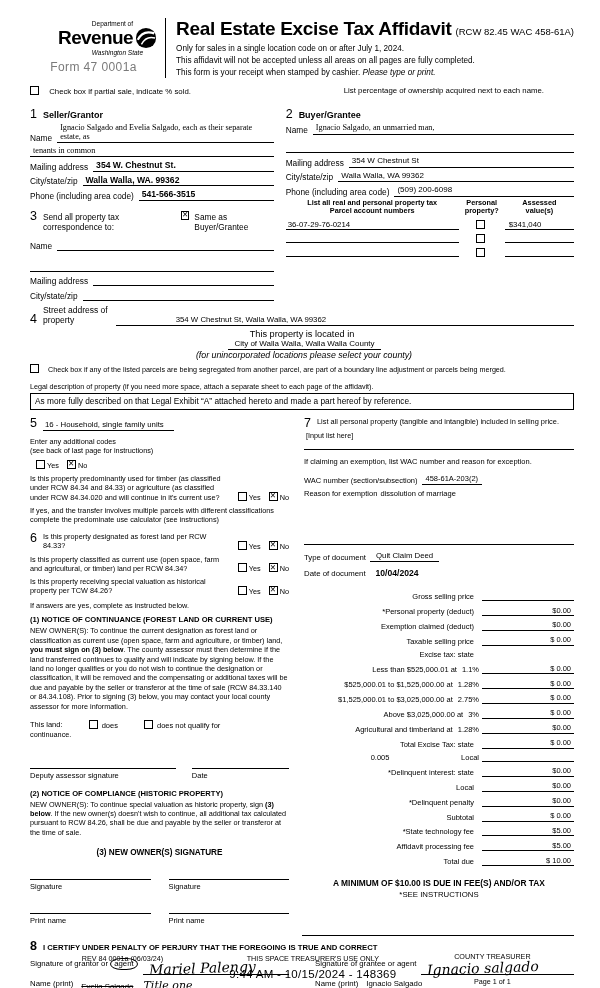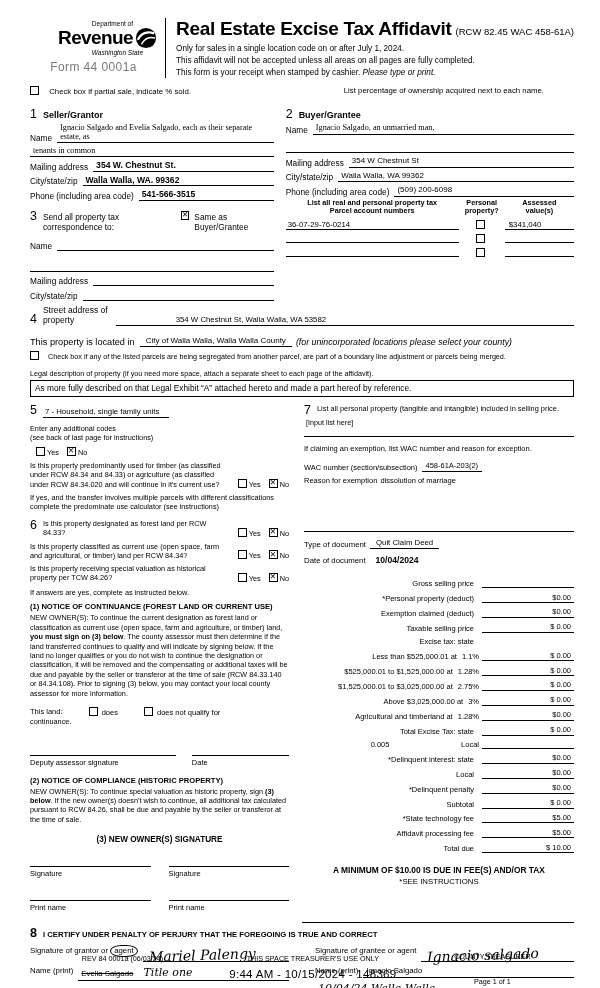--- a/index.html
+++ b/index.html
@@ -45,21 +45,21 @@
   .ph1{width:60%;}.ph2{width:16%;}.ph3{width:24%;}
   .prow{display:flex;align-items:flex-start;margin-top:4px;}
   .pnum{width:60%;border-bottom:1px solid #000;font-size:7.8px;min-height:9px;padding-left:2px;box-sizing:border-box;}
   .pchk{width:16%;text-align:center;}
   .pval{width:24%;border-bottom:1px solid #000;font-size:7.8px;min-height:9px;padding-left:4px;box-sizing:border-box;}
   
   .sec4{margin-top:4px;}
   .s4top{display:flex;align-items:flex-end;}
   .s4lab{font-size:8.5px;line-height:1.25;margin-right:8px;}
   .s4addr{flex:1;border-bottom:1px solid #000;font-size:7.8px;padding:0 4px 1px 60px;}
-  .s4loc{display:flex;align-items:flex-end;margin-top:10px;font-size:9.2px;}
+  .s4loc{display:flex;align-items:center;margin-top:3px;font-size:9.2px;flex-direction:column;}
   .s4locv{border-bottom:1px solid #000;font-size:8px;padding:0 6px 1px;margin-left:5px;}
   .s4note{font-style:italic;font-size:8.8px;margin-left:4px;}
   .s4seg{font-size:7.2px;margin-top:4px;}
   .s4legal{font-size:7.2px;margin-top:8px;}
   .legalbox{border:1px solid #000;font-size:8.3px;padding:2.5px 4px;margin-top:2px;}
   
   .colsMain{display:flex;margin-top:7px;}
   .mL{width:50%;padding-right:13px;box-sizing:border-box;}
   .mR{width:50%;box-sizing:border-box;padding-left:2px;}
   .s5head{display:flex;align-items:baseline;}
@@ -138,21 +138,21 @@
         <span class="brand">Revenue</span>
         <span style="margin-left:2px;line-height:0;">
           <svg width="22" height="22" viewBox="0 0 24 24">
             <circle cx="12" cy="12" r="11" fill="#000"></circle>
             <path d="M3 14 C6 8, 12 4, 21 7" stroke="#fff" stroke-width="2.4" fill="none"></path>
             <path d="M7 19 C10 13, 15 10, 22 12" stroke="#fff" stroke-width="1.6" fill="none"></path>
           </svg>
         </span>
       </div>
       <div class="wastate">Washington State</div>
-      <div class="formnum">Form 44 0001a</div>
+      <div class="formnum">Form 47 0001a</div>
     </div>
     <div class="hdr-div"></div>
     <div class="titleblk">
       <div class="t-row">
         <span class="t-main">Real Estate Excise Tax Affidavit</span><span class="t-ref">(RCW 82.45 WAC 458-61A)</span>
       </div>
       <div class="subs">
         <div>Only for sales in a single location code on or after July 1, 2024.</div>
         <div>This affidavit will not be accepted unless all areas on all pages are fully completed.</div>
         <div><span>This form is your receipt when stamped by cashier.</span> <span class="it">Please type or print.</span></div>
@@ -278,41 +278,41 @@
     </div>
   </div>
 
   <div class="sec4">
     <div class="s4top">
       <span class="num">4</span>
       <span class="s4lab">
         <div>Street address of</div>
         <div>property</div>
       </span>
-      <span class="s4addr">354 W Chestnut St, Walla Walla, WA 53582</span>
+      <span class="s4addr">354 W Chestnut St, Walla Walla, WA 99362</span>
     </div>
     <div class="s4loc">
       <span>This property is located in</span>
       <span class="s4locv">City of Walla Walla, Walla Walla County</span>
       <span class="s4note">(for unincorporated locations please select your county)</span>
     </div>
     <div class="s4seg">
       <span class="cb"></span>
       <span style="margin-left:5px;">Check box if any of the listed parcels are being segregated from another parcel, are part of a boundary line adjustment or parcels being merged.</span>
     </div>
     <div class="s4legal">Legal description of property (if you need more space, attach a separate sheet to each page of the affidavit).</div>
     <div class="legalbox">As more fully described on that Legal Exhibit “A” attached hereto and made a part hereof by reference.</div>
   </div>
 
   <div class="colsMain">
 
     <div class="mL">
       <div class="s5head">
         <span class="num">5</span>
-        <span class="s5code">7 - Household, single family units</span>
+        <span class="s5code">16 - Household, single family units</span>
       </div>
       <div class="smalltxt" style="margin-top:6px;">Enter any additional codes</div>
       <div class="smalltxt">(see back of last page for instructions)</div>
 
       <div class="qrow">
         <div class="yn">
           <span class="cb"></span><span>Yes</span>
           <span class="cb x"></span><span>No</span>
         </div>
       </div>

